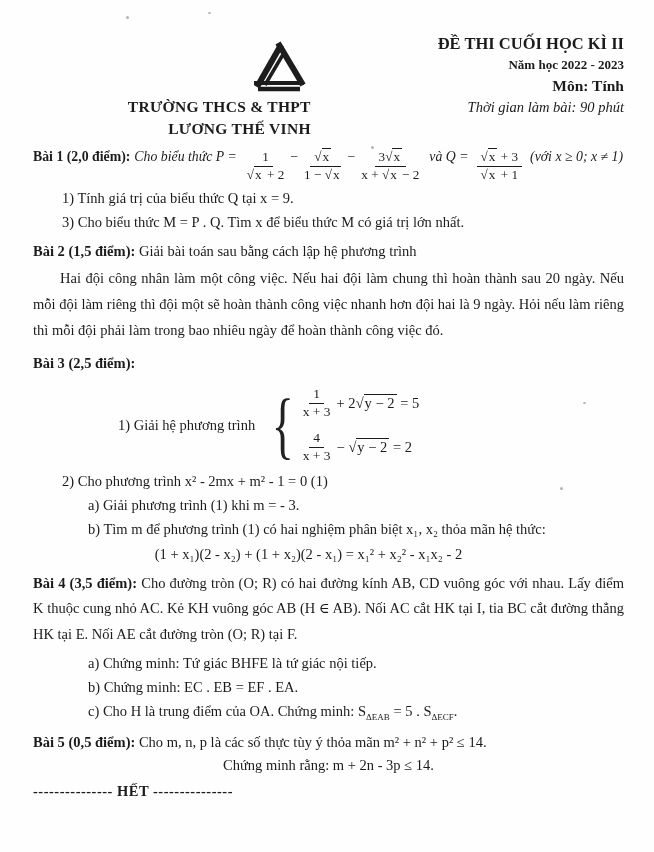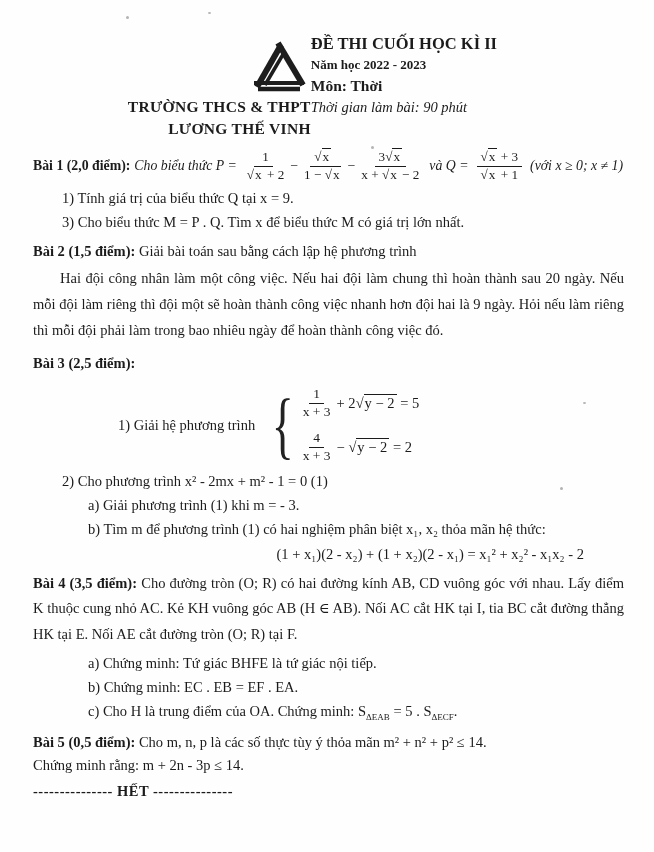--- a/index.html
+++ b/index.html
@@ -8,49 +8,49 @@
     position:relative;overflow:hidden;
     font-family:"Liberation Serif","DejaVu Serif",serif;
     color:#1b1b1b;font-size:14.5px;
   }
   .content{padding:30px 30px 0 33px;}
   
   .header{display:flex;align-items:flex-start;}
   .h-left{width:47%;text-align:right;padding-top:8px;}
   .h-left .logo-wrap{height:58px;}
   .school{font-weight:bold;font-size:15.5px;line-height:1.4;letter-spacing:.3px;}
-  .h-right{width:53%;text-align:left;padding-top:2px;}
+  .h-right{width:53%;text-align:right;padding-top:2px;}
   .h-right .t1{font-weight:bold;font-size:16.5px;line-height:1.45;}
   .h-right .t2{font-weight:bold;font-size:13px;line-height:1.45;}
   .h-right .t3{font-weight:bold;font-size:15.5px;line-height:1.45;}
   .h-right .t4{font-style:italic;font-size:14.5px;line-height:1.5;}
   
   b,.b{font-weight:bold;}
-  .row{margin:3px 0;}
-  .formula-row{display:flex;align-items:center;margin:10px 0 6px 0;white-space:nowrap;font-size:13.8px;}
+  .row{margin:3px 17px;text-align:center;}
+  .formula-row{display:flex;margin:10px 0 6px 0;white-space:nowrap;font-size:13.8px;}
   .formula-row .gap{margin:0 4px;font-style:italic;}
   .frac{display:inline-flex;flex-direction:column;align-items:center;vertical-align:middle;margin:0 4px;font-size:13.2px;line-height:1.25;}
   .frac .num{border-bottom:1px solid #1b1b1b;padding:0 4px;}
   .frac .den{padding:0 2px;}
   .sq{white-space:nowrap;}
   .rad{border-top:1px solid #1b1b1b;padding:0 2px 0 1px;}
   sub{font-size:.62em;}
   .item1{margin:7px 0 7px 29px;}
   .item2{margin:7px 0 7px 55px;}
   .para{text-align:justify;line-height:1.78;margin:2px 0;}
   .indent{text-indent:27px;}
   .heading-row{margin:8px 0 2px 0;line-height:1.7;}
   
   .sys-block{display:flex;align-items:center;margin:10px 0 8px 85px;}
   .sys-label{margin-right:10px;}
   .sys-brace{font-size:74px;font-weight:400;line-height:1;transform:scaleX(.62);margin-right:-4px;color:#222;}
   .sys-rows{display:flex;flex-direction:column;gap:9px;}
   .sys-row{display:flex;align-items:center;white-space:nowrap;}
   .sys-row .frac{font-size:13.5px;}
-  .eq-center{text-align:right;margin:8px 40px 8px 0;}
+  .eq-center{text-align:center;margin:8px 40px 8px 0;}
   
   .footer{text-align:left;font-weight:bold;margin-top:9px;letter-spacing:.5px;}
   
   .speck{position:absolute;background:#777;border-radius:50%;opacity:.55;}
 </style>
 </head>
 <body>
 
 <div class="page">
 
@@ -74,21 +74,21 @@
               <line x1="13" y1="51" x2="55" y2="51" stroke-width="4.5"></line>
             </g>
           </svg>
         </div>
         <div class="school">TRƯỜNG THCS &amp; THPT</div>
         <div class="school">LƯƠNG THẾ VINH</div>
       </div>
       <div class="h-right">
         <div class="t1">ĐỀ THI CUỐI HỌC KÌ II</div>
         <div class="t2">Năm học 2022 - 2023</div>
-        <div class="t3">Môn: Thời</div>
+        <div class="t3">Môn: Tính</div>
         <div class="t4">Thời gian làm bài: 90 phút</div>
       </div>
     </div>
 
     <div class="formula-row">
       <span class="b">Bài 1 (2,0 điểm):</span>
       <span class="gap">Cho biểu thức P =</span>
       <span class="frac">
         <span class="num math">1</span>
         <span class="den math"><span class="sq">√<span class="rad">x</span></span> + 2</span>

